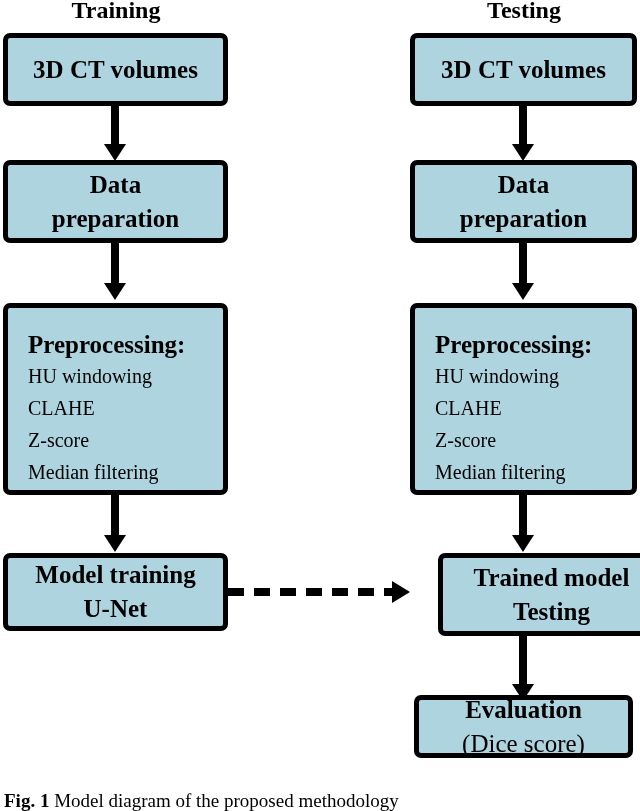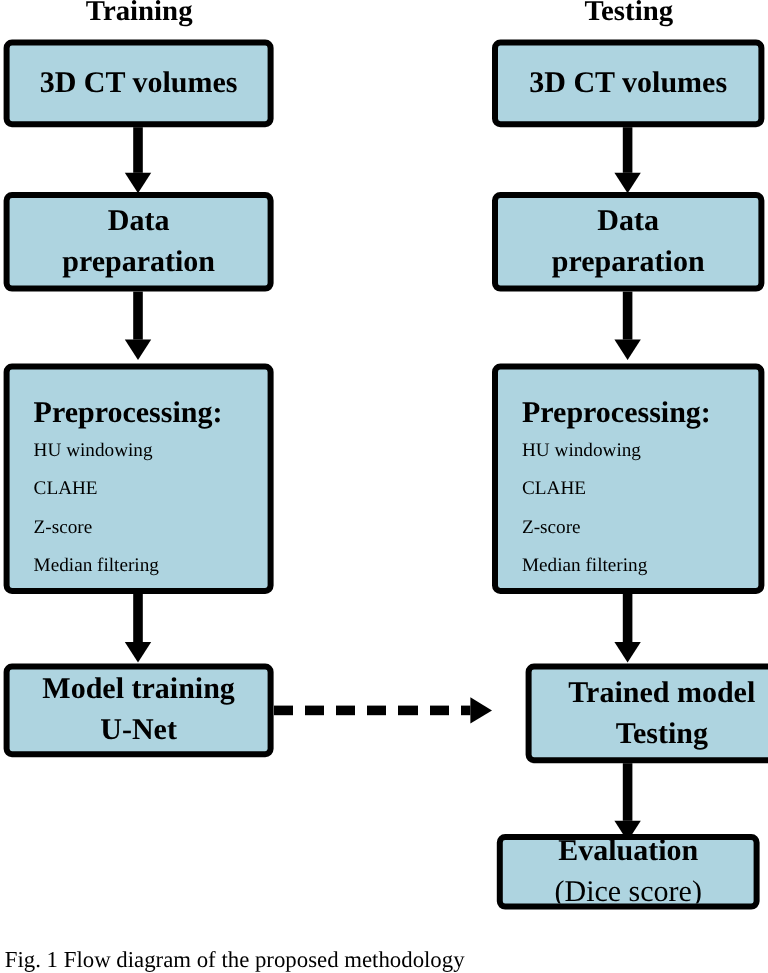--- a/index.html
+++ b/index.html
@@ -72,21 +72,21 @@
   }
   .list-head {
     font-weight: bold;
     font-size: 25px;
     line-height: 31px;
     white-space: nowrap;
     margin-top: 14px;
   }
   .list-item {
     font-weight: normal;
-    font-size: 16px;
+    font-size: 20px;
     line-height: 32px;
     white-space: nowrap;
   }
 
   
   .arrow-v {
     position: absolute;
     width: 0;
     height: 0;
   }
@@ -140,21 +140,21 @@
     position: absolute;
     left: 4px;
     top: 790px;
     width: 636px;
     font-size: 19px;
     line-height: 22px;
     white-space: nowrap;
     overflow: hidden;
   }
   .caption b {
-    font-weight: normal;
+    font-weight: bold;
   }
 </style>
 </head>
 <body>
 
 <div class="canvas">
 
   <div class="col-header" style="left:26px; top:-2px; width:180px;">Training</div>
 
   <div class="col-header" style="left:434px; top:-2px; width:180px;">Testing</div>
@@ -263,16 +263,16 @@
 
   <div class="node" style="left:414px; top:695px; width:219px; height:63px;">
     <div class="node-inner">
       <div class="line">Evaluation</div>
       <div class="line reg">(Dice score)</div>
     </div>
   </div>
 
   <div class="caption">
     <b>Fig. 1</b>
-    <span>Flow diagram of the proposed methodology</span>
+    <span>Model diagram of the proposed methodology</span>
   </div>
 
 </div>
 
 </body></html>

